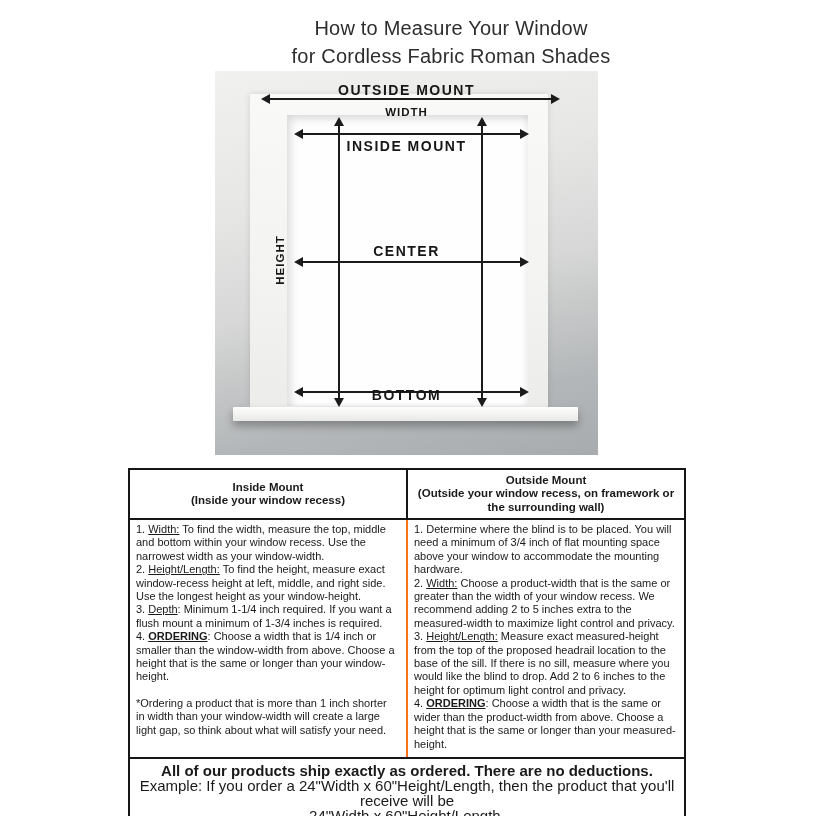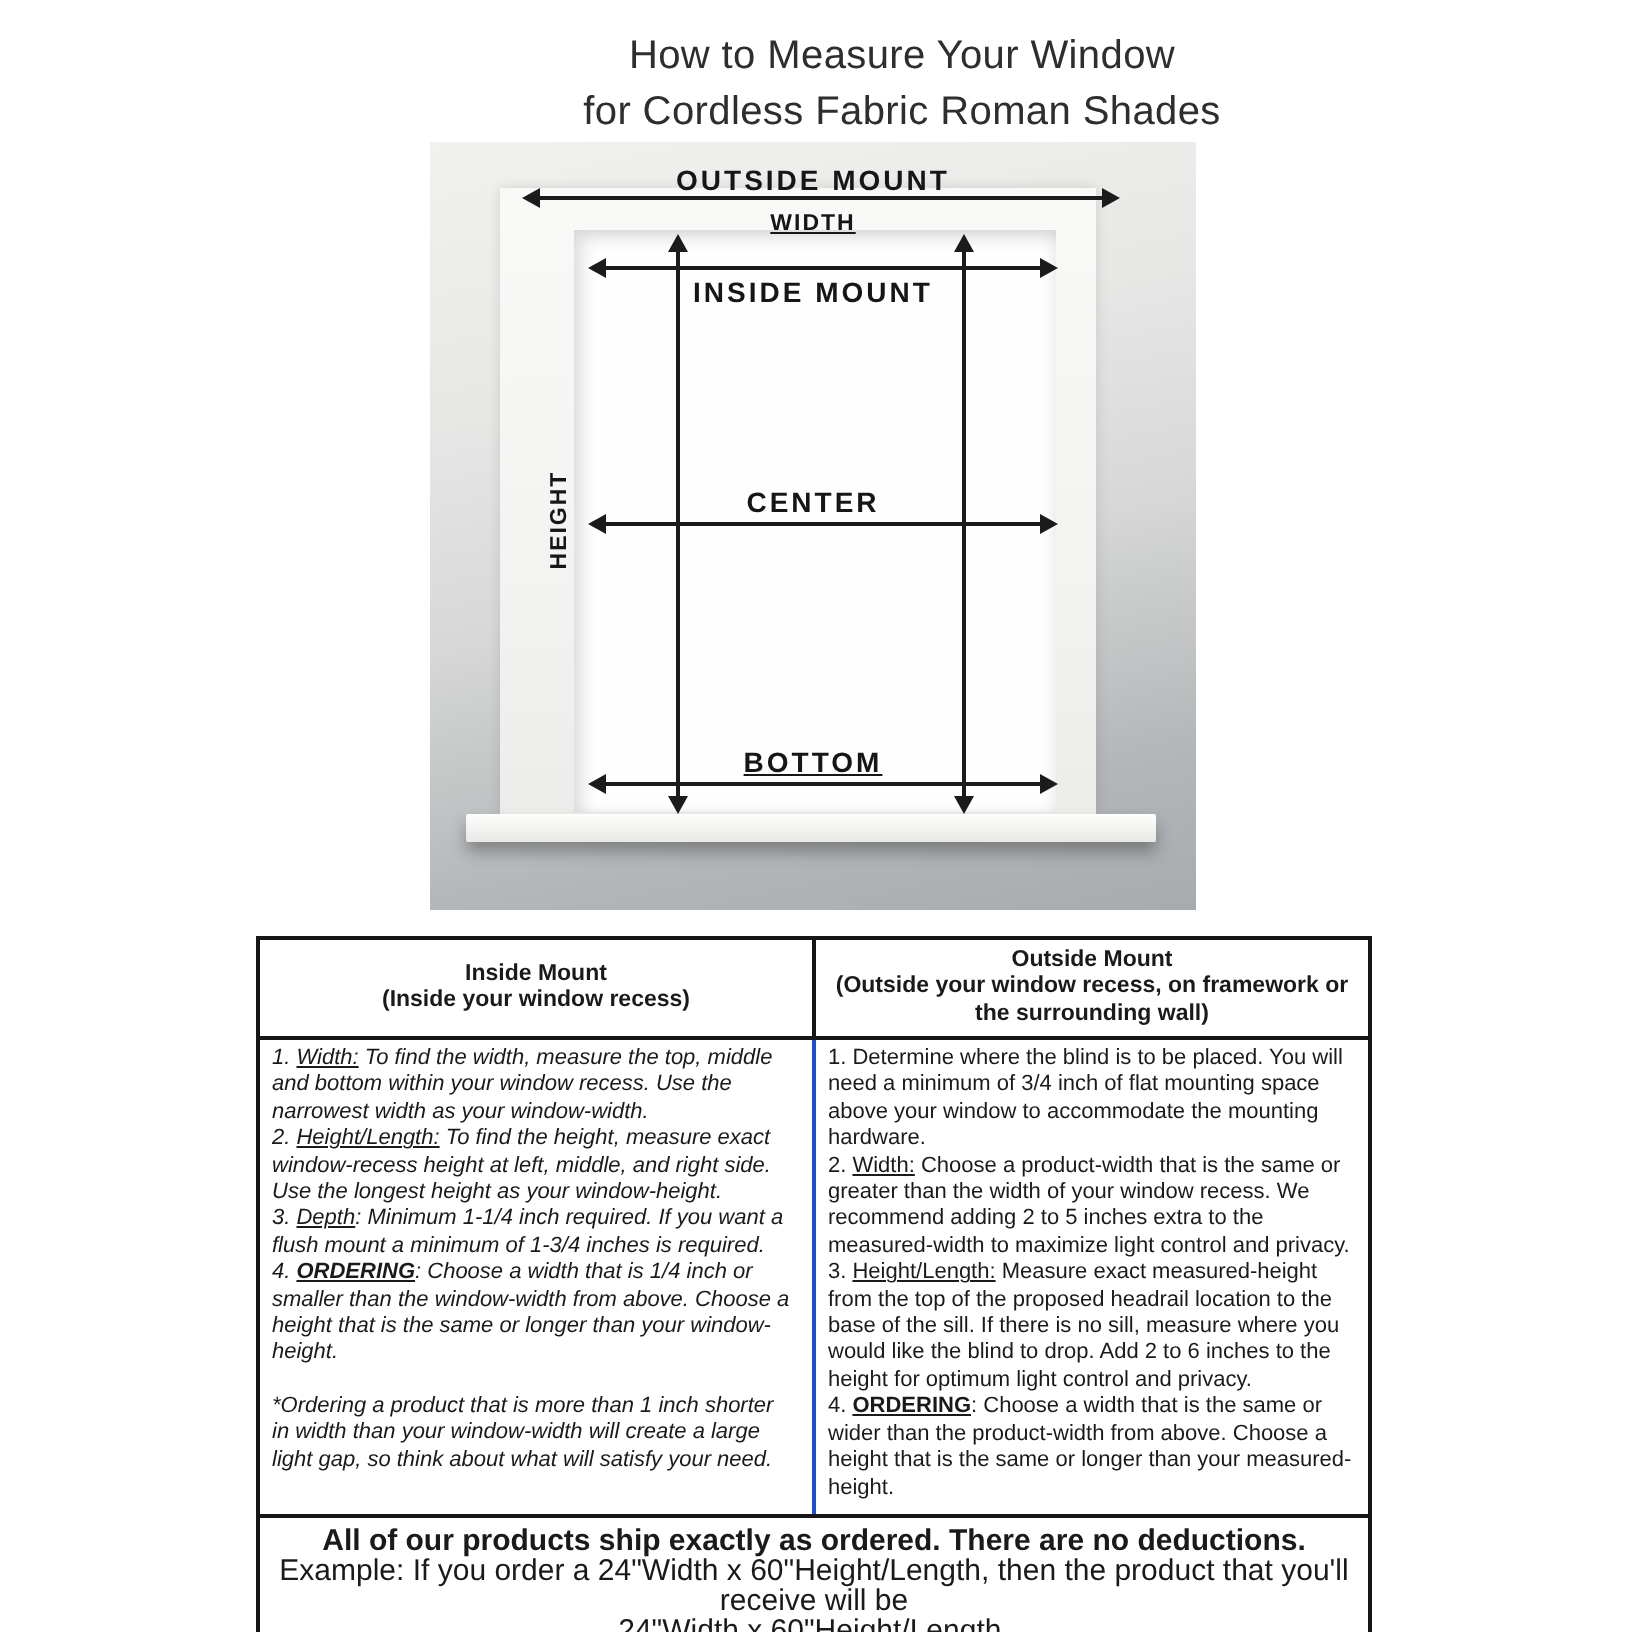--- a/index.html
+++ b/index.html
@@ -52,38 +52,38 @@
   #arr-outside{left:48px;top:27px;width:295px;}
   #arr-inside {left:81px;top:62px;width:231px;}
   #arr-center {left:81px;top:190px;width:231px;}
   #arr-bottom {left:81px;top:320px;width:231px;}
   #arr-v-left {left:123px;top:48px;height:286px;}
   #arr-v-right{left:266px;top:48px;height:286px;}
 
   
   .dlabel{position:absolute;font-weight:bold;color:#161616;text-align:center;white-space:nowrap;}
   #lbl-outside{left:0;right:0;top:11px;font-size:14px;letter-spacing:1.5px;}
-  #lbl-width  {left:0;right:0;top:35px;font-size:11.5px;letter-spacing:1px;text-decoration:underline;}
+  #lbl-width  {left:0;right:0;top:35px;font-size:11.5px;letter-spacing:1px;}
   #lbl-inside {left:0;right:0;top:67px;font-size:14px;letter-spacing:1.5px;}
   #lbl-center {left:0;right:0;top:172px;font-size:14px;letter-spacing:1.5px;text-align:center;}
-  #lbl-bottom {left:0;right:0;top:302px;font-size:14px;letter-spacing:1.5px;text-decoration:underline;}
+  #lbl-bottom {left:0;right:0;top:316px;font-size:14px;letter-spacing:1.5px;}
   #lbl-height {left:35px;top:183px;width:60px;font-size:11.5px;letter-spacing:1px;transform:rotate(-90deg);}
 
   
   .mtable{
     position:absolute;left:128px;top:468px;width:554px;
     border:2px solid #161616;background:#fff;
   }
   .thead{display:grid;grid-template-columns:278px 1fr;border-bottom:2px solid #161616;}
   .th{padding:3px 6px;text-align:center;font-weight:bold;font-size:11.5px;line-height:13.5px;
       display:flex;flex-direction:column;justify-content:center;min-height:42px;}
   .th.left{border-right:2px solid #161616;}
   .tbody{display:grid;grid-template-columns:278px 1fr;min-height:214px;}
   .td{padding:3px 5px 6px 6px;font-size:11px;line-height:13.4px;}
-  .td.left{border-right:2px solid #1d4ed8;font-style:italic;}
+  .td.left{border-right:2px solid #f97316;}
   .item{margin:0;}
   .item span.u{text-decoration:underline;}
   .item span.b{font-weight:bold;}
   .footnote{margin:13px 4px 0 0;}
   .tfoot{border-top:2px solid #161616;text-align:center;padding:4px 6px 6px;font-size:15px;line-height:15px;}
   .tfoot .bold-line{font-weight:bold;}
 </style>
 </head>
 <body>
 

